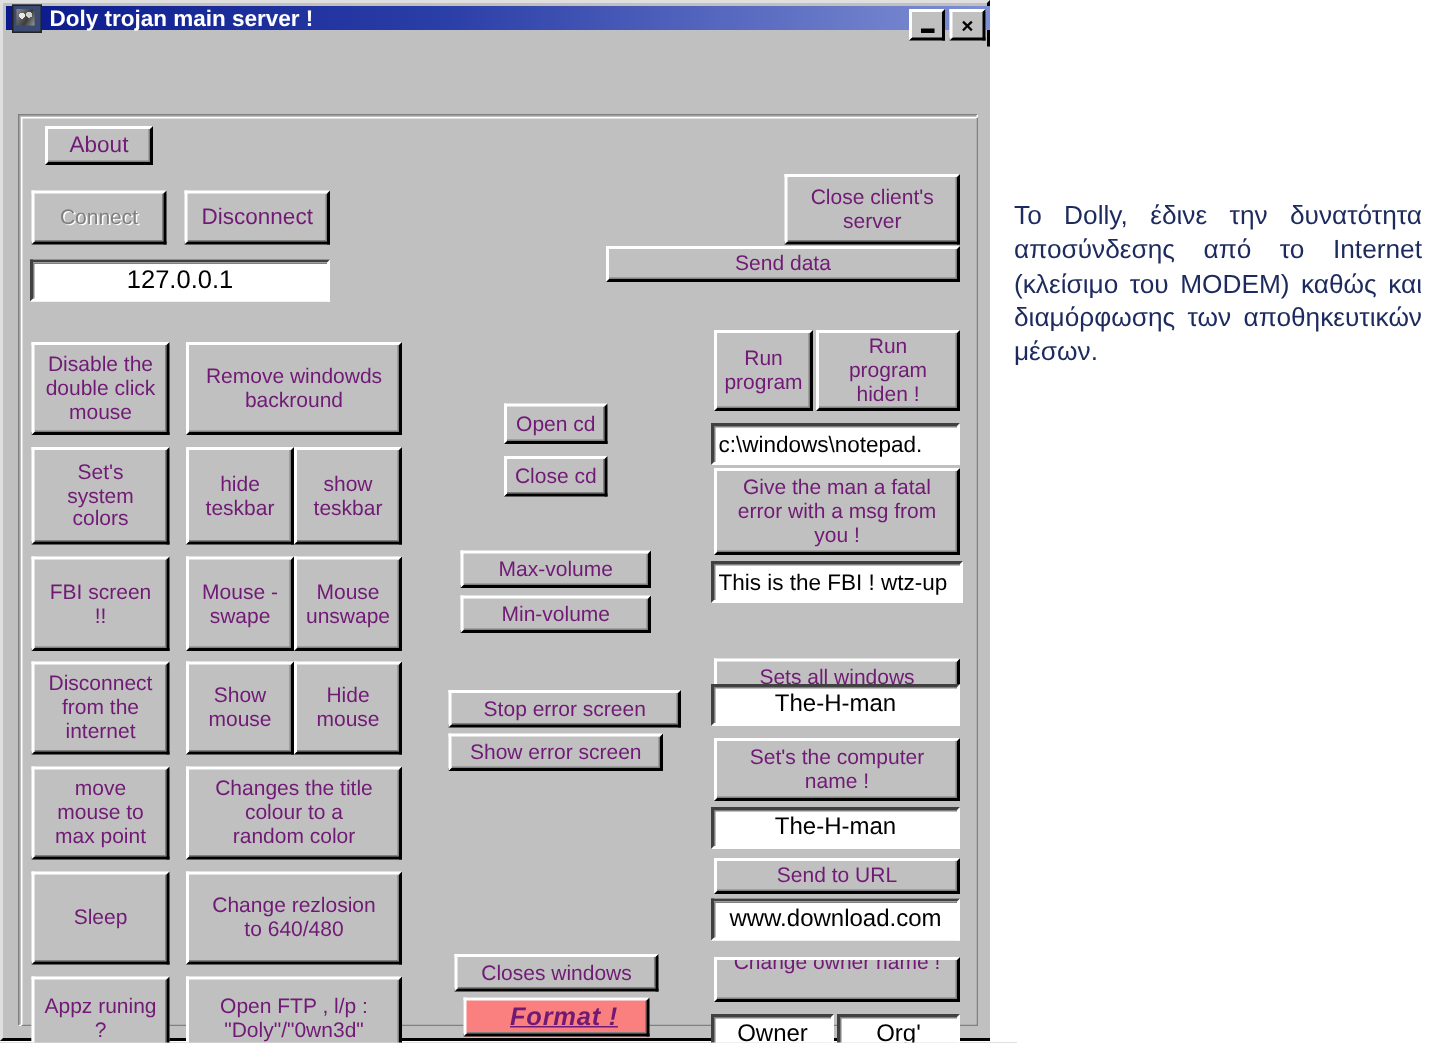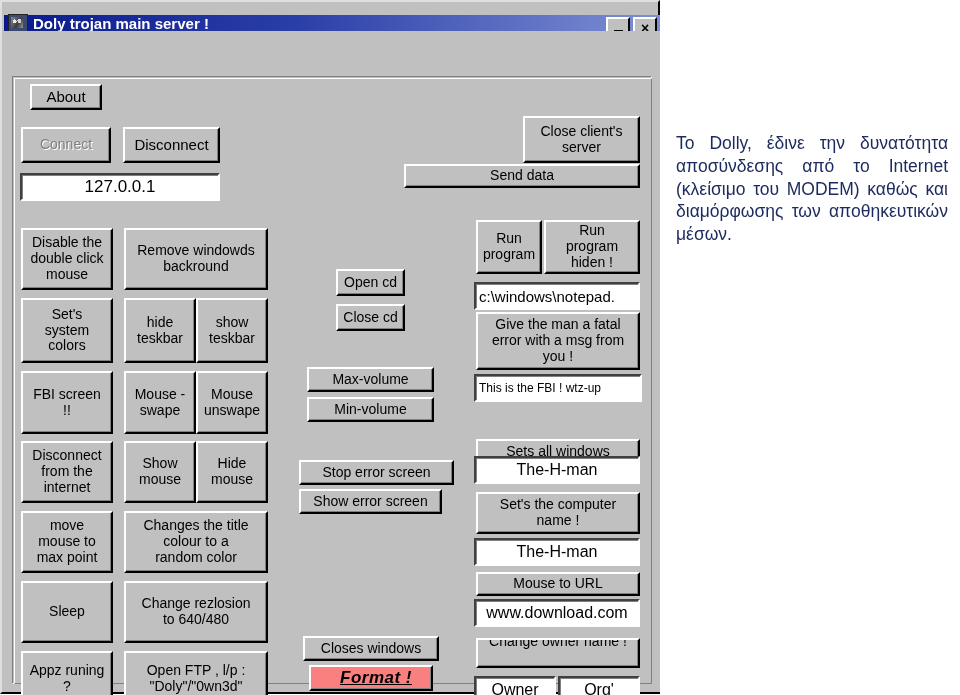--- a/index.html
+++ b/index.html
@@ -19,21 +19,20 @@
     border-left:2px solid #dfdfdf;
     border-right:2px solid #000000;
     border-bottom:2px solid #000000;
     box-sizing:border-box;
   }
   #titlebar{
     position:absolute;left:2px;top:2px;width:656px;height:16px;
     background:linear-gradient(90deg,#0a1a8c 0%, #2b3fa8 45%, #7f8fd4 100%);
     display:flex;align-items:center;
     box-sizing:border-box;
-    margin-top:11px;
   }
   #title-icon{
     width:18px;height:17px;margin-left:4px;margin-right:5px;
     background:#3a4a70;
     position:relative;overflow:hidden;flex:none;
     border:1px solid #222;
   }
   #title-icon:before{
     content:"";position:absolute;left:2px;top:2px;width:12px;height:11px;
     background:
@@ -91,21 +90,21 @@
     background:#c0c0c0;
     border-top:2px solid #ffffff;
     border-left:2px solid #ffffff;
     border-right:2px solid #000000;
     border-bottom:2px solid #000000;
     box-shadow: inset -1px -1px 0 #808080;
     box-sizing:border-box;
     display:flex;align-items:center;justify-content:center;
     text-align:center;
     font-family:"Liberation Sans", sans-serif;
-    font-size:14px;color:#000000;
+    font-size:14px;color:#701a75;
     line-height:1.12;
     padding:0 2px;
     cursor:default;
     overflow:hidden;
   }
   .btn.disabled{color:#808080;text-shadow:1px 1px 0 #ffffff;}
 
   
   .field{
     position:absolute;
@@ -244,31 +243,31 @@
     <div class="btn" style="left:472px;top:189px;width:66px;height:54px;white-space:pre-line;">Run
 program</div>
     <div class="btn" style="left:540px;top:189px;width:96px;height:54px;white-space:pre-line;">Run
 program
 hiden !</div>
     <div class="field" style="left:470px;top:251px;width:166px;height:24px;font-size:15px;">c:\windows\notepad.</div>
 
     <div class="btn" style="left:472px;top:281px;width:164px;height:58px;white-space:pre-line;">Give the man a fatal
 error with a msg from
 you !</div>
-    <div class="field" style="left:470px;top:343px;width:168px;height:24px;font-size:12px;">This is the FBI ! wtz-up</div>
+    <div class="field" style="left:470px;top:343px;width:168px;height:24px;font-size:15px;">This is the FBI ! wtz-up</div>
 
     <div class="btn" style="left:472px;top:379px;width:164px;height:42px;white-space:pre-line;margin-top:29px;">Sets all windows
 name's</div>
     <div class="field center" style="left:470px;top:425px;width:166px;height:25px;font-size:16px;">The-H-man</div>
 
     <div class="btn" style="left:472px;top:461px;width:164px;height:42px;white-space:pre-line;">Set's the computer
 name !</div>
     <div class="field center" style="left:470px;top:507px;width:166px;height:25px;font-size:16px;">The-H-man</div>
 
-    <div class="btn" style="left:472px;top:541px;width:164px;height:24px;">Mouse to URL</div>
+    <div class="btn" style="left:472px;top:541px;width:164px;height:24px;">Send to URL</div>
     <div class="field center" style="left:470px;top:568px;width:166px;height:28px;font-size:16px;">www.download.com</div>
 
     <div class="btn clip-top" style="left:472px;top:607px;width:164px;height:30px;">
       <span>Change owner name !</span>
     </div>
     <div class="field center" style="left:470px;top:645px;width:82px;height:26px;font-size:16px;">Owner</div>
     <div class="field center" style="left:554px;top:645px;width:82px;height:26px;font-size:16px;">Org'</div>
 
   </div>
 </div>

